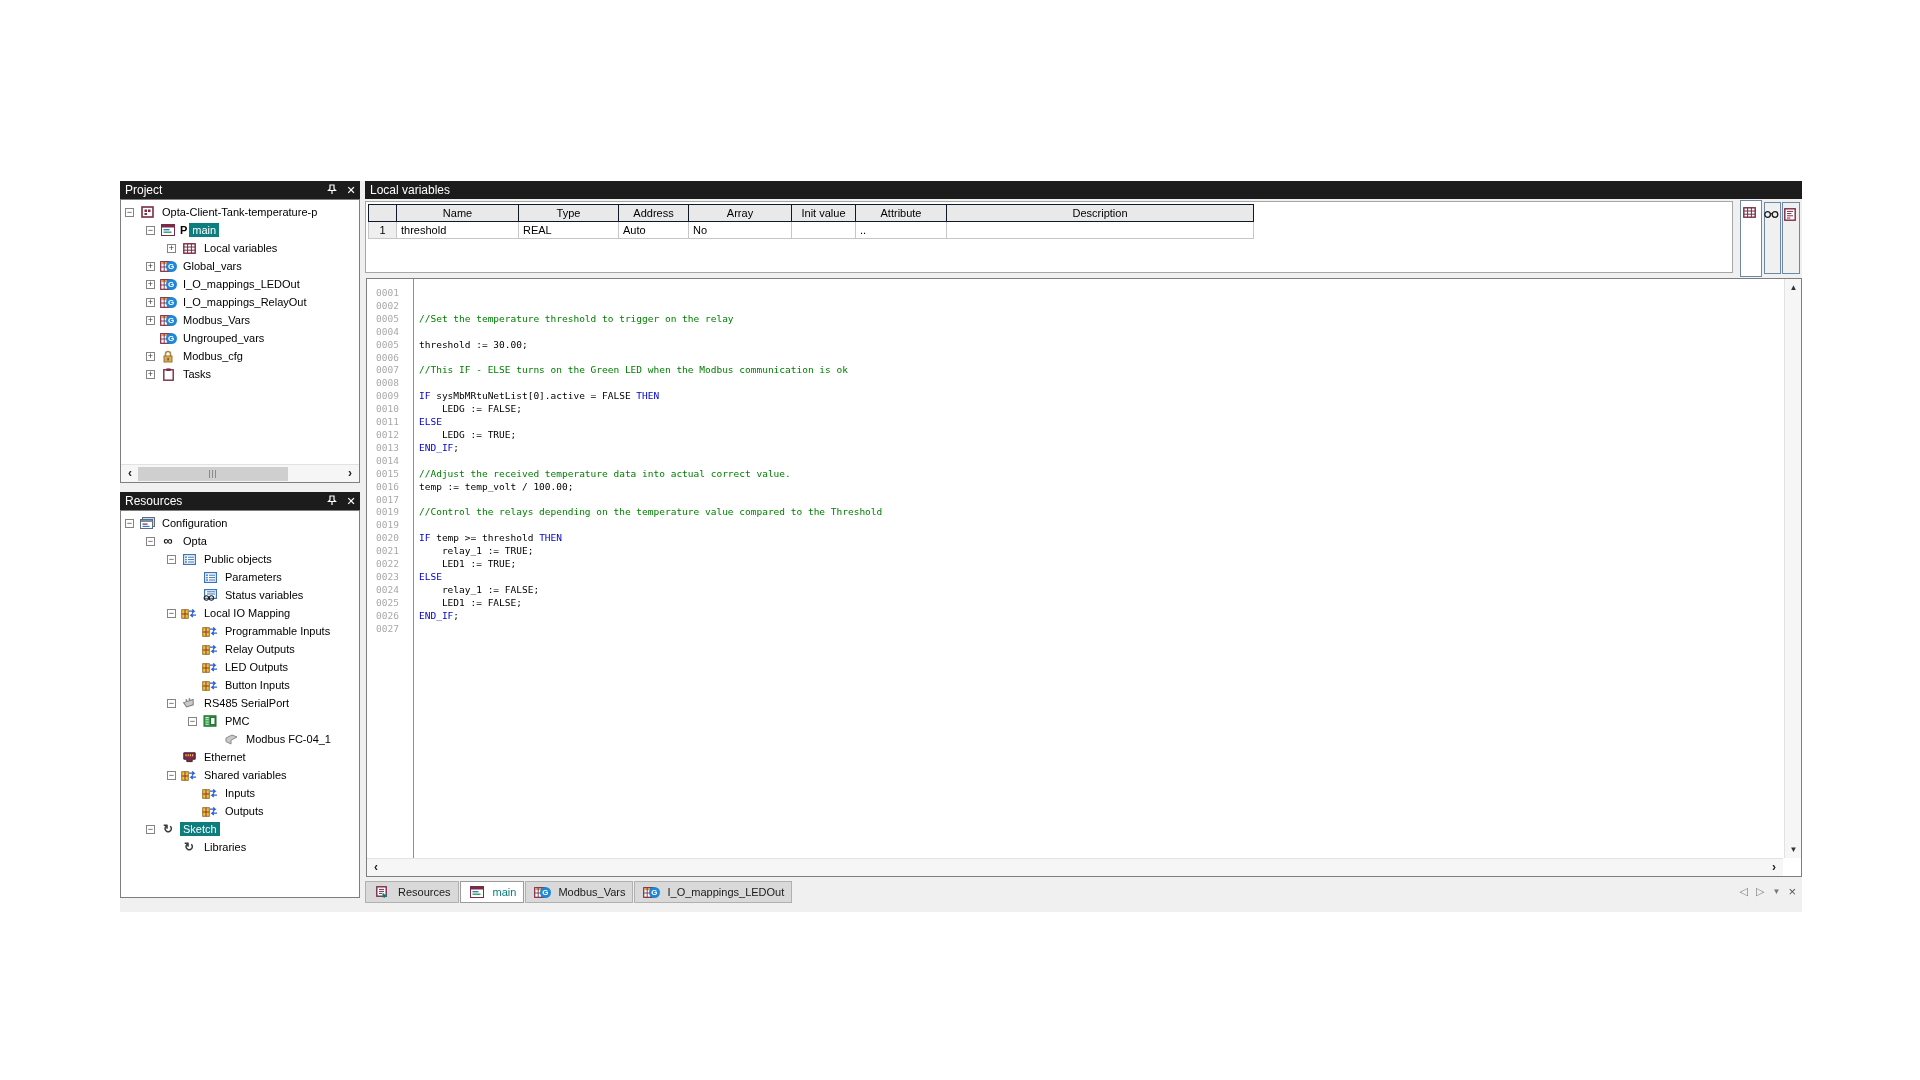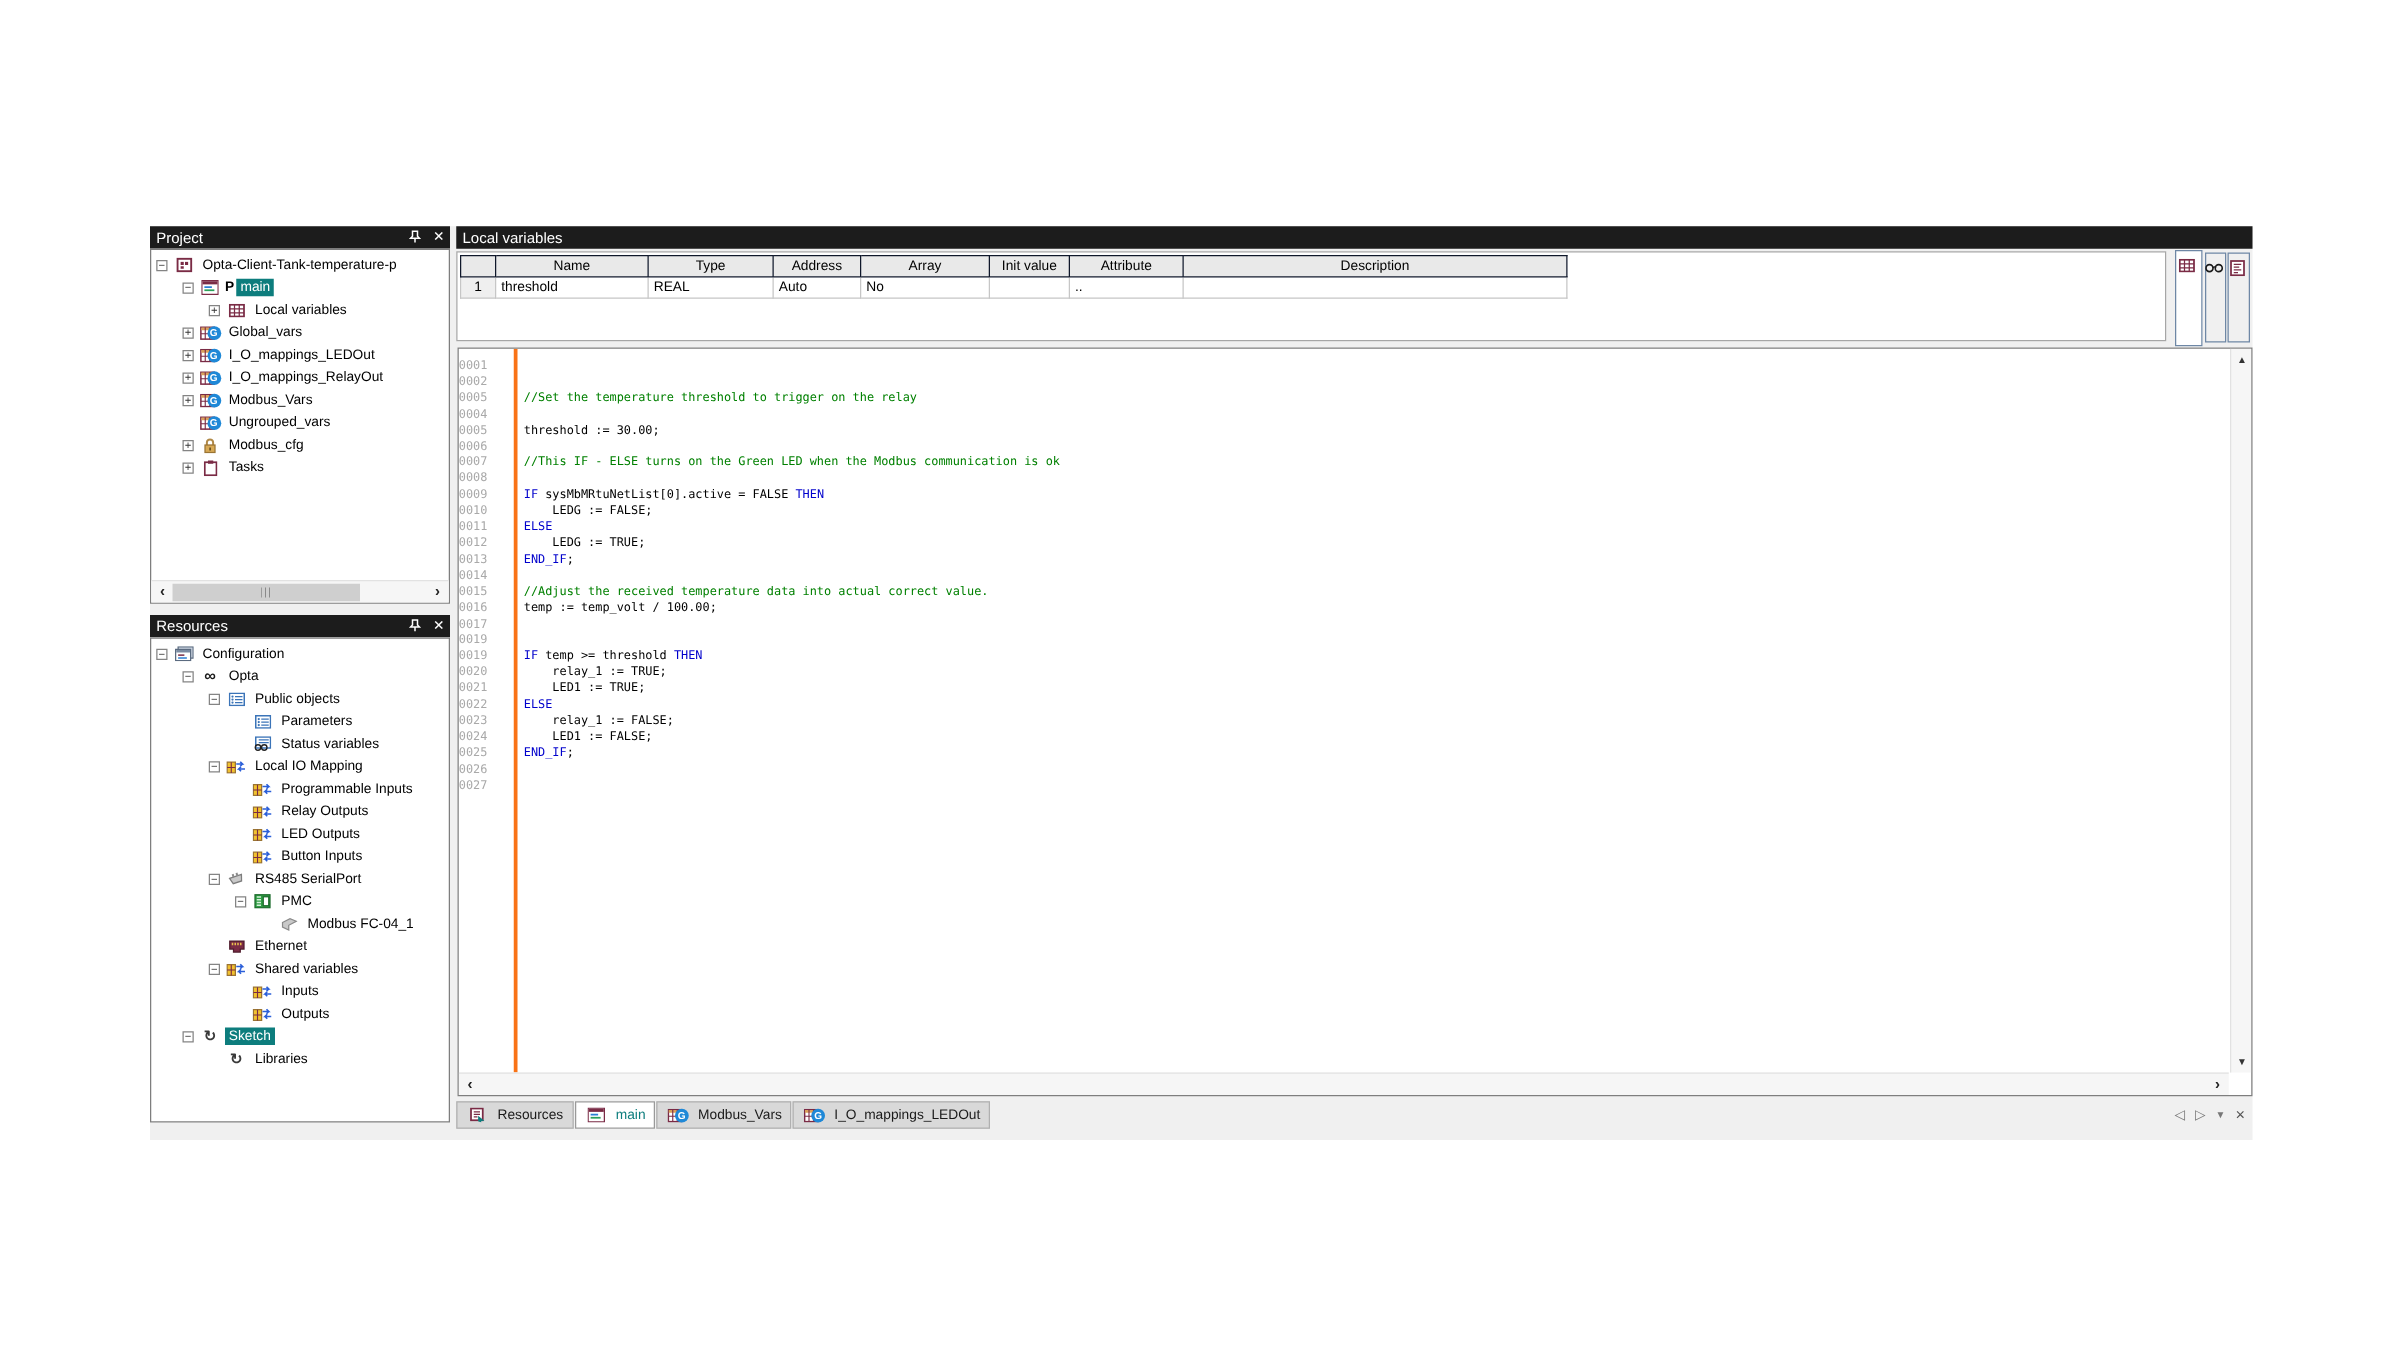--- a/index.html
+++ b/index.html
@@ -41,22 +41,22 @@
   table.vars{border-collapse:collapse;font-size:11px;table-layout:fixed;}
   table.vars th{background:#e9e9e9;border:1px solid #0f172a;height:17px;font-weight:normal;
     text-align:center;padding:0 3px;overflow:hidden;}
   table.vars td{border:1px solid #c6c6c6;height:17px;padding:0 4px;overflow:hidden;white-space:nowrap;background:#fff;}
   table.vars td.rownum{background:#efefef;text-align:center;padding:0;}
   .strip{position:absolute;background:#f0f0f0;border:1px solid #6e87a5;display:flex;justify-content:center;padding-top:4px;}
   .strip.active{background:#fff;}
 
   
   #editor{position:absolute;background:#fff;border:1px solid #7e7e7e;overflow:hidden;}
-  #gutter{position:absolute;left:0;top:0;bottom:18px;width:47px;border-right:3px solid #f97316;
-    padding-top:8px;text-align:left;}
+  #gutter{position:absolute;left:0;top:0;bottom:18px;width:47px;border-right:1px solid #f97316;
+    padding-top:8px;text-align:center;}
   #gutter div{font-family:"DejaVu Sans Mono",monospace;font-size:9.5px;line-height:12.9px;
     color:#a9a9a9;padding-right:5px;}
   #code{position:absolute;left:48px;top:0;right:18px;bottom:18px;padding:8px 0 0 4px;}
   .code-line{font-family:"DejaVu Sans Mono",monospace;font-size:9.5px;line-height:12.9px;
     white-space:pre;color:#000;}
   .code-line .cm{color:var(--cm);}
   .code-line .kw{color:var(--kw);}
 
   
   #tabbar{position:absolute;display:flex;align-items:flex-end;gap:1px;}
@@ -549,20 +549,21 @@
         <div class="code-line">&nbsp;</div>
         <div class="code-line"><span class="kw">IF</span><span class="tx"> sysMbMRtuNetList[0].active = FALSE </span><span class="kw">THEN</span></div>
         <div class="code-line"><span class="tx">    LEDG := FALSE;</span></div>
         <div class="code-line"><span class="kw">ELSE</span></div>
         <div class="code-line"><span class="tx">    LEDG := TRUE;</span></div>
         <div class="code-line"><span class="kw">END_IF</span><span class="tx">;</span></div>
         <div class="code-line">&nbsp;</div>
         <div class="code-line"><span class="cm">//Adjust the received temperature data into actual correct value.</span></div>
         <div class="code-line"><span class="tx">temp := temp_volt / 100.00;</span></div>
         <div class="code-line">&nbsp;</div>
+        <div class="code-line"><span class="cm">//Control the relays depending on the temperature value compared to the Threshold</span></div>
         <div class="code-line">&nbsp;</div>
         <div class="code-line"><span class="kw">IF</span><span class="tx"> temp &gt;= threshold </span><span class="kw">THEN</span></div>
         <div class="code-line"><span class="tx">    relay_1 := TRUE;</span></div>
         <div class="code-line"><span class="tx">    LED1 := TRUE;</span></div>
         <div class="code-line"><span class="kw">ELSE</span></div>
         <div class="code-line"><span class="tx">    relay_1 := FALSE;</span></div>
         <div class="code-line"><span class="tx">    LED1 := FALSE;</span></div>
         <div class="code-line"><span class="kw">END_IF</span><span class="tx">;</span></div>
         <div class="code-line">&nbsp;</div>
       </div>

